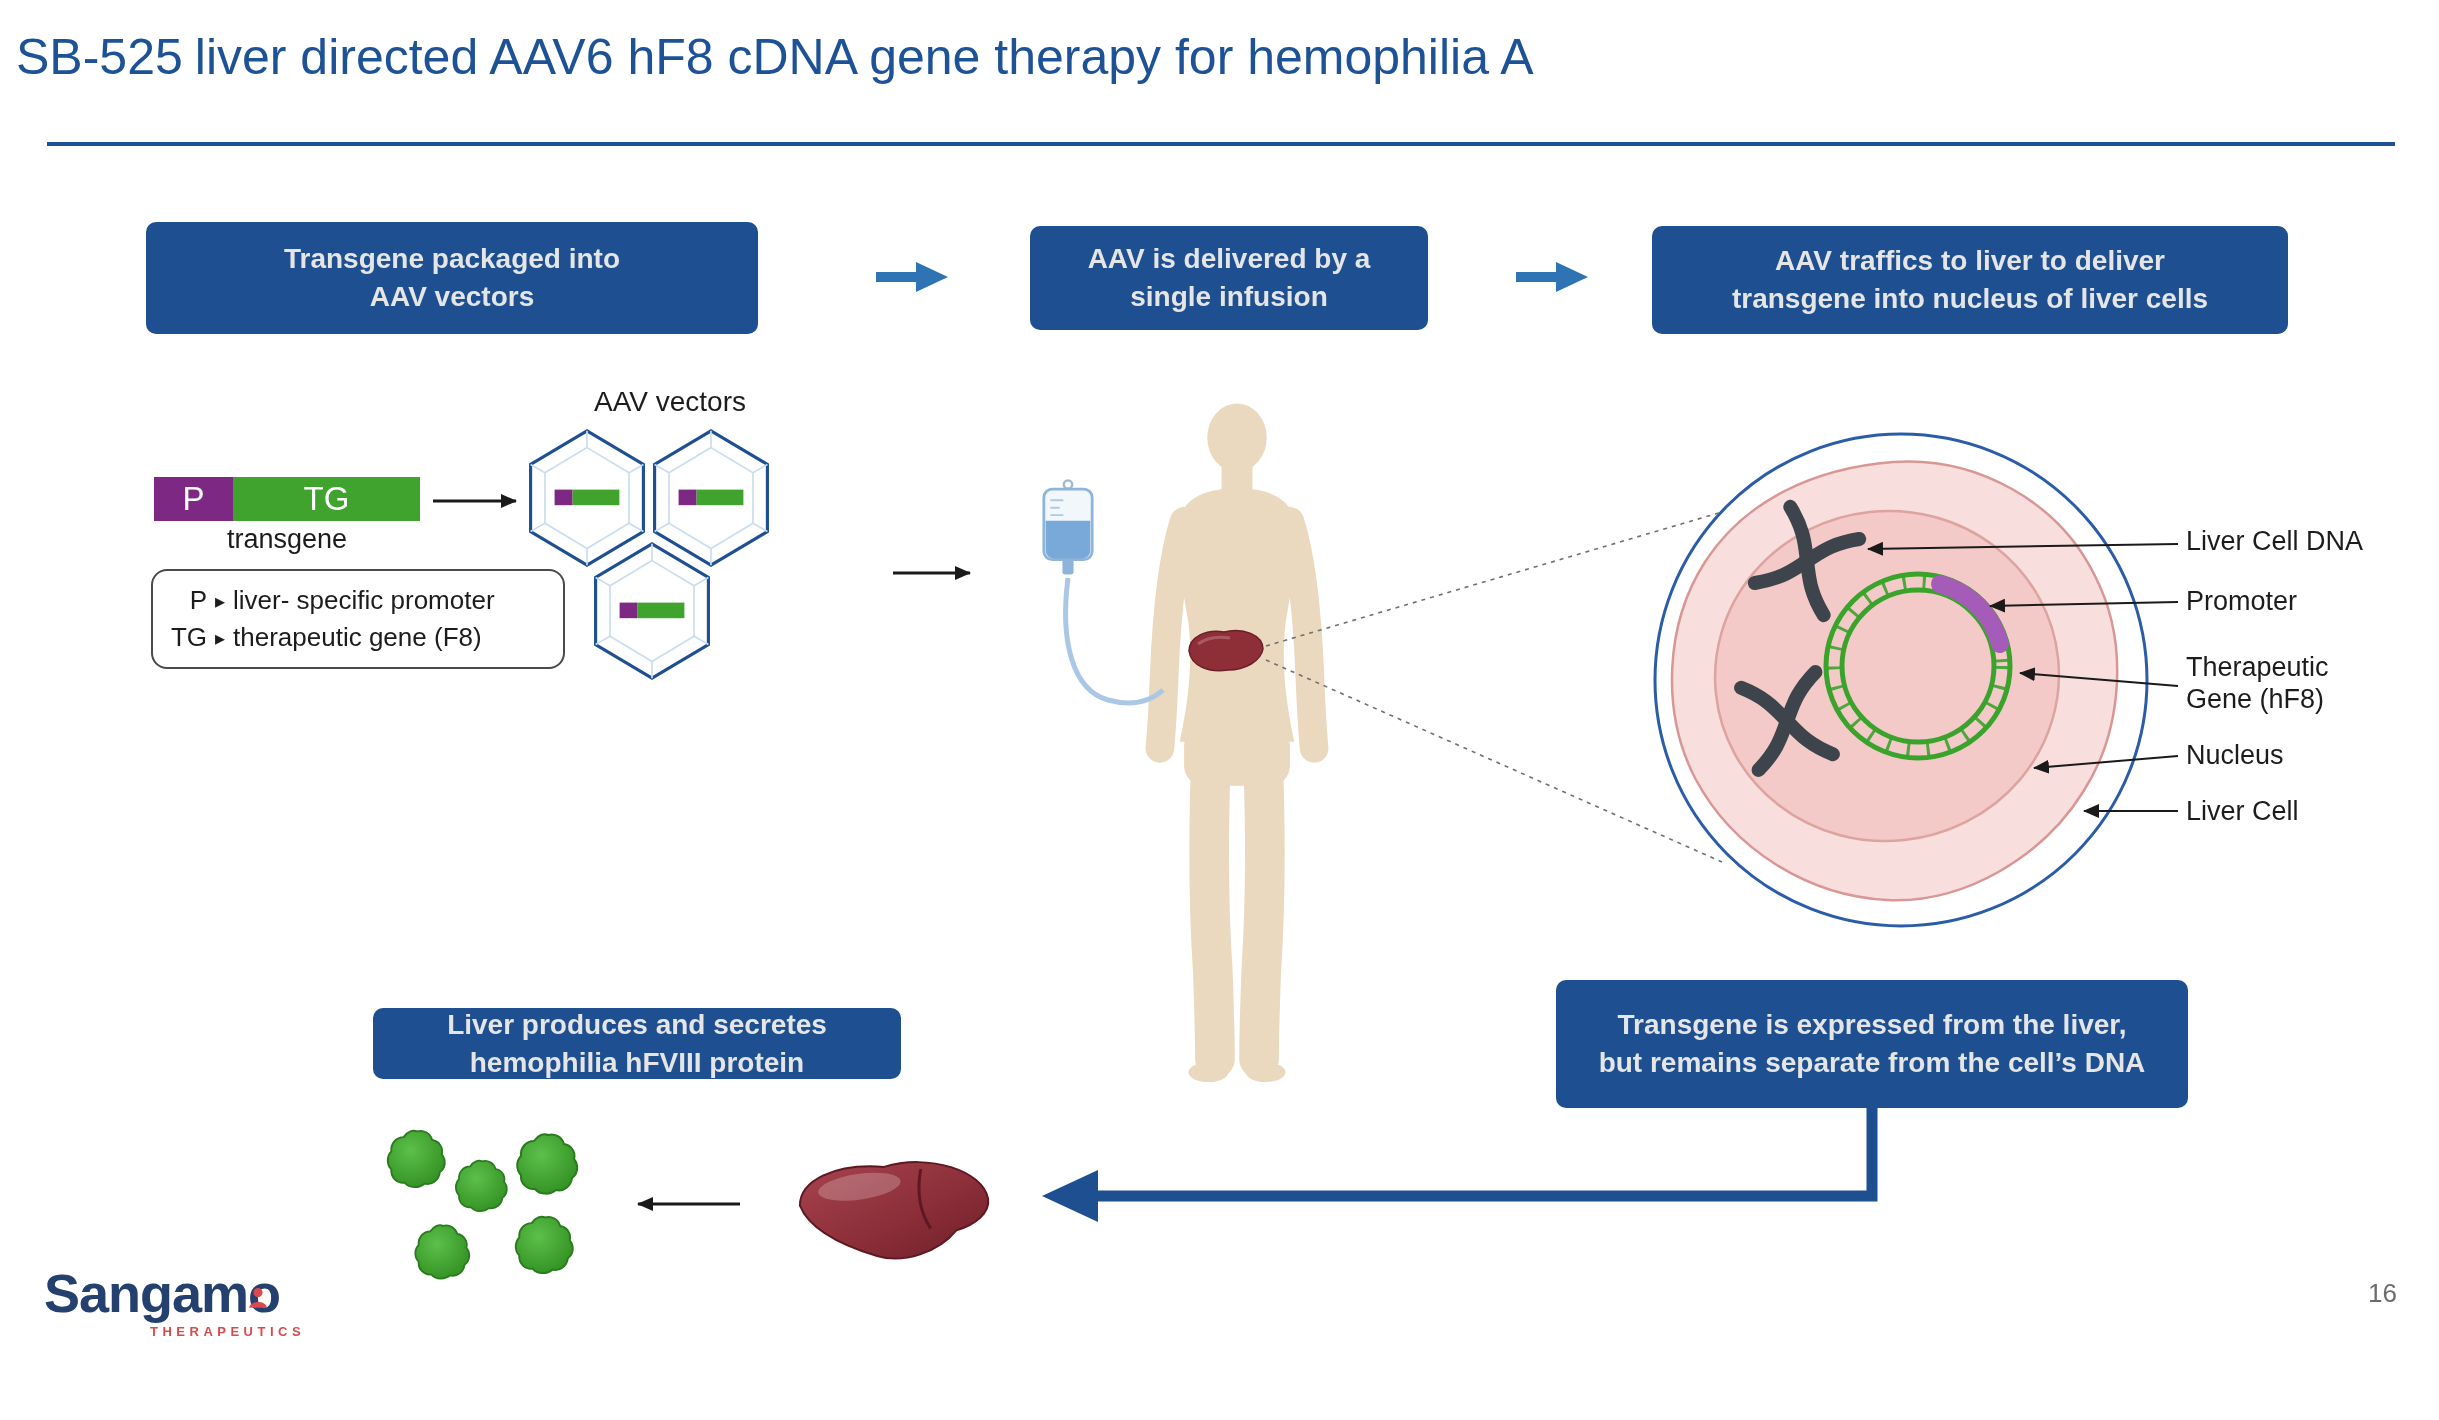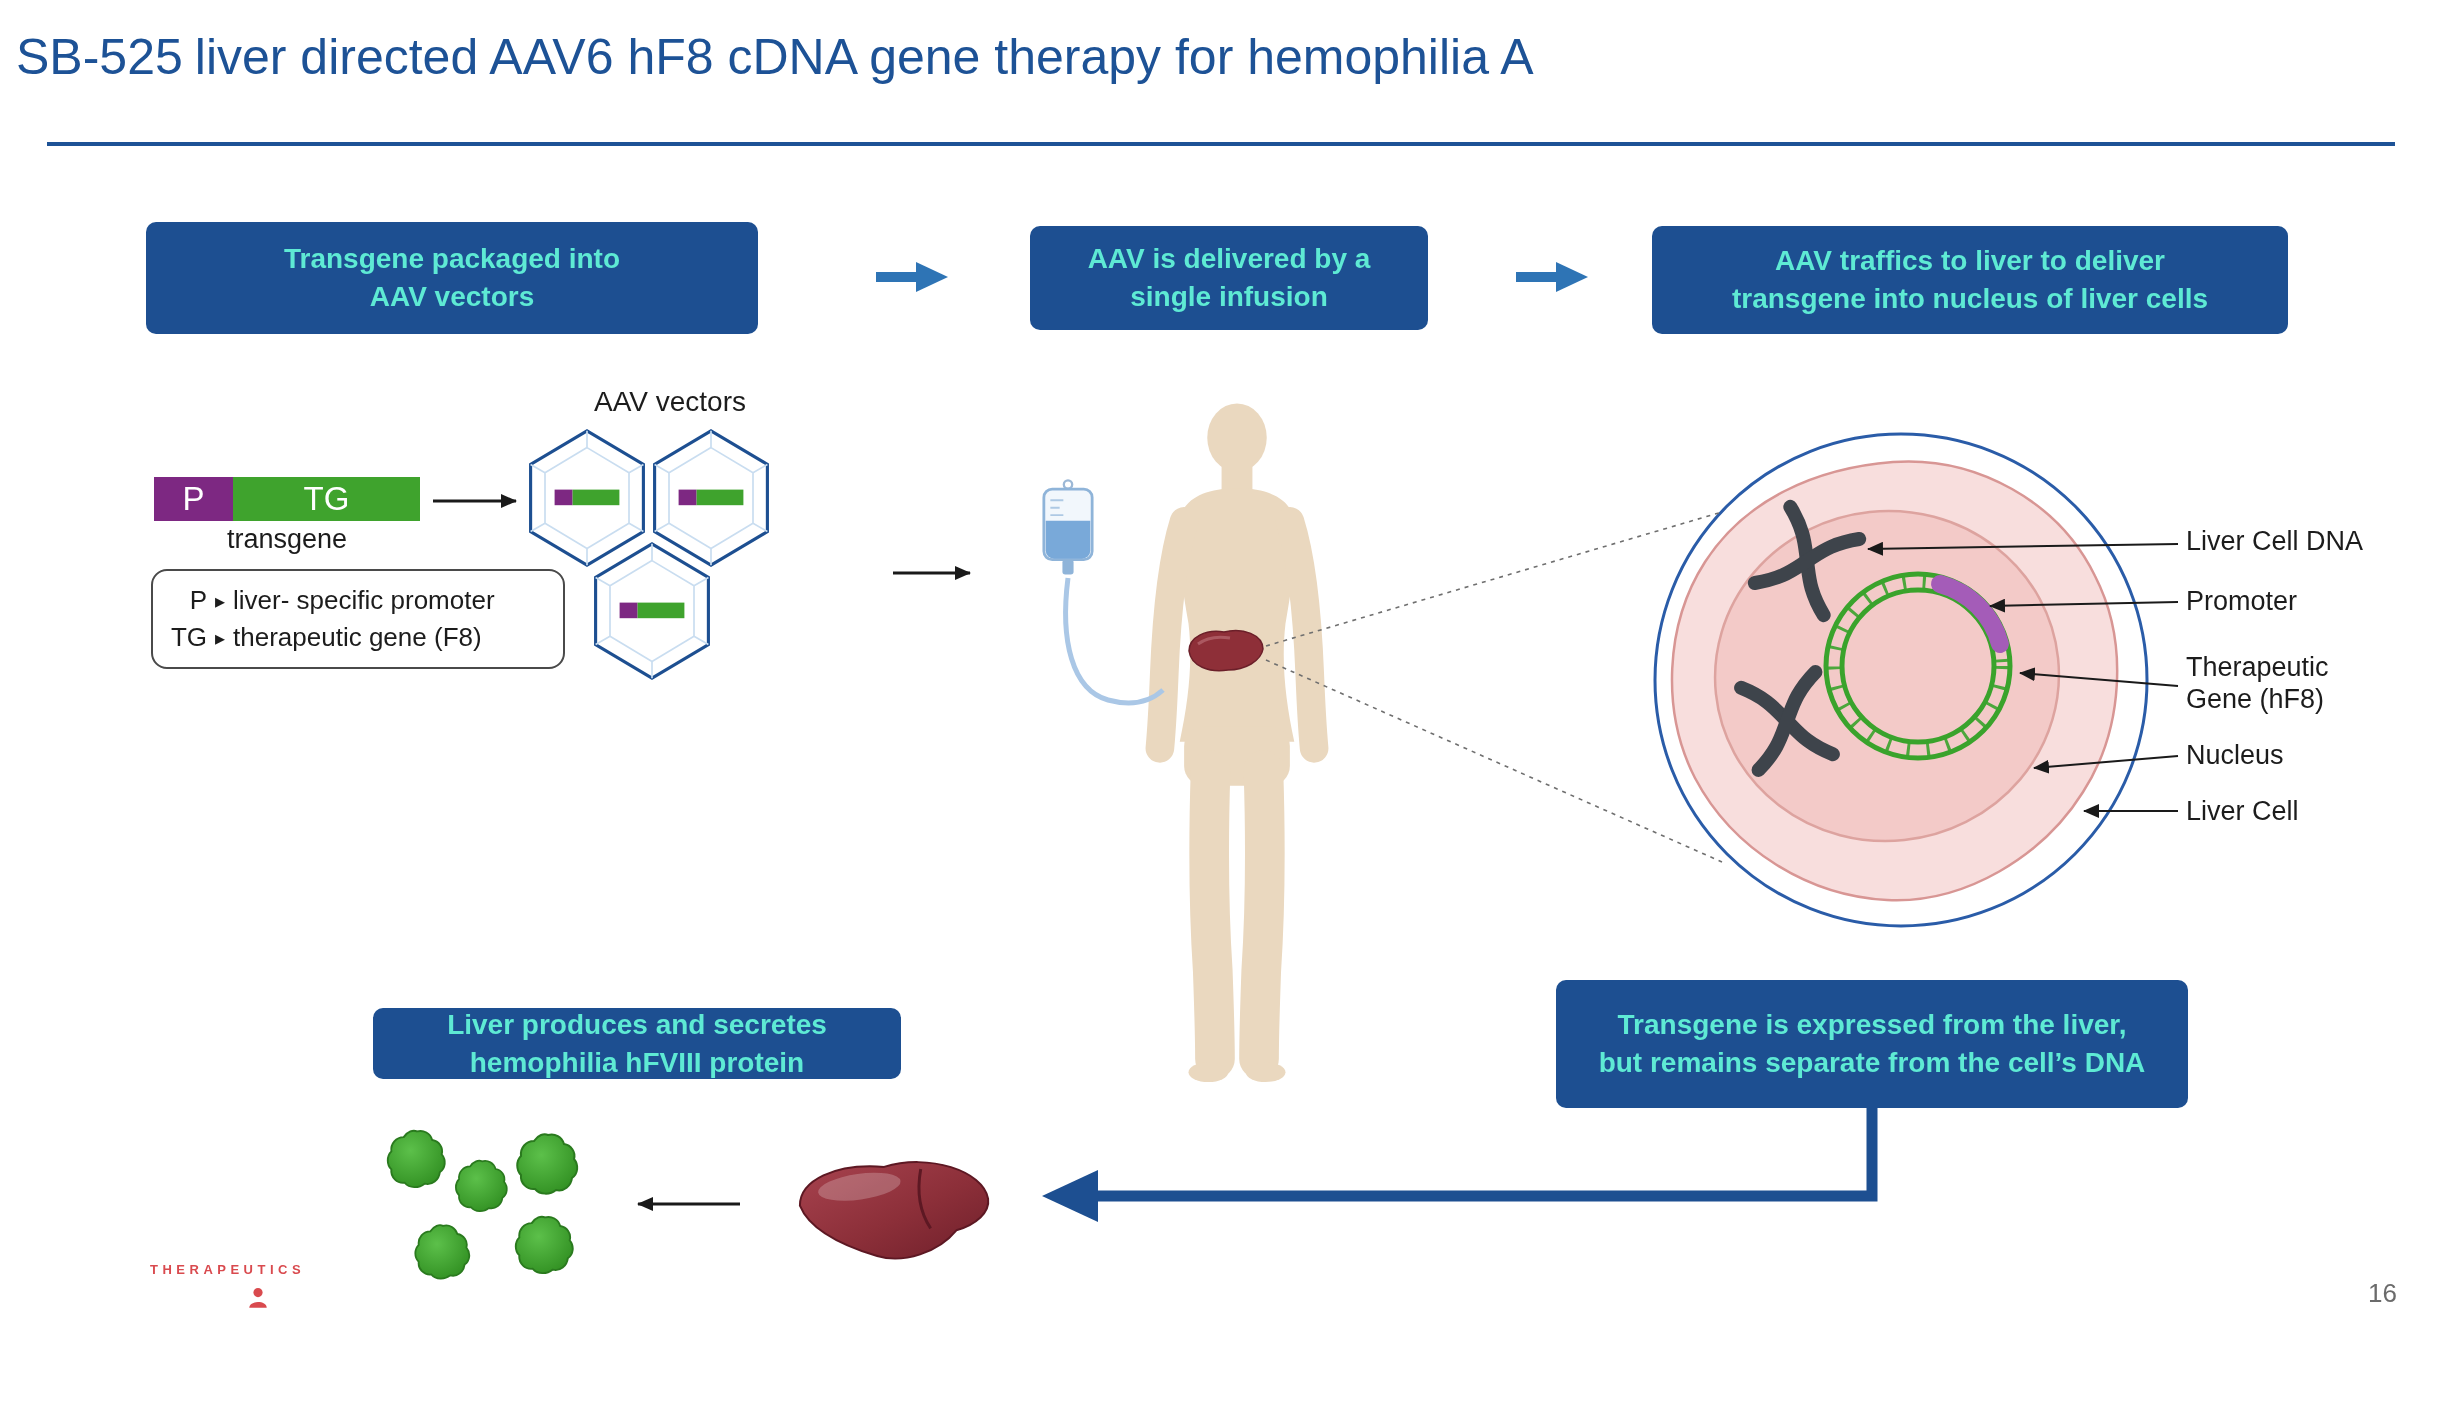--- a/index.html
+++ b/index.html
@@ -5,21 +5,21 @@
   html,body{margin:0;padding:0;background:#fff;}
   #canvas{position:relative;width:2439px;height:1420px;background:#ffffff;overflow:hidden;
           font-family:"Liberation Sans", sans-serif;color:#1c1c1c;}
   .abs{position:absolute;}
   
   .title{left:16px;top:28px;width:2300px;font-size:50px;color:#1d5296;white-space:nowrap;}
   .title .b{font-weight:400;}
   .title .r{font-weight:400;margin-left:12px;}
   .rule{left:47px;top:142px;width:2348px;height:4px;background:#1d5296;}
   
-  .bluebox{background:#1d4f91;color:#5eead4;border-radius:10px;display:flex;flex-direction:column;
+  .bluebox{background:#1d4f91;color:#e5e5e5;border-radius:10px;display:flex;flex-direction:column;
            justify-content:center;align-items:center;text-align:center;font-weight:700;
            font-size:28px;line-height:1.35;}
   
   .sec-label{font-size:28px;text-align:center;}
   .tg-bar{left:154px;top:477px;height:44px;display:flex;}
   .tg-p{width:79px;background:#7d2882;color:#fff;display:flex;align-items:center;justify-content:center;font-size:33px;}
   .tg-g{width:187px;background:#3fa32d;color:#fff;display:flex;align-items:center;justify-content:center;font-size:33px;}
   .tg-caption{left:154px;top:524px;width:266px;text-align:center;font-size:27px;}
   .legend{left:151px;top:569px;width:414px;height:100px;border:2px solid #4a4a4a;border-radius:16px;
           display:flex;flex-direction:column;justify-content:center;gap:6px;font-size:26px;padding:4px 10px;box-sizing:border-box;}
@@ -223,20 +223,21 @@
     <line x1="2178" y1="686" x2="2020" y2="673" stroke="#1a1a1a" stroke-width="2" marker-end="url(#ah)"></line>
     <line x1="2178" y1="756" x2="2034" y2="768" stroke="#1a1a1a" stroke-width="2" marker-end="url(#ah)"></line>
     <line x1="2178" y1="811" x2="2084" y2="811" stroke="#1a1a1a" stroke-width="2" marker-end="url(#ah)"></line>
 
     <path d="M1872,1108 L1872,1196 L1096,1196" stroke="#1d4f91" stroke-width="11" fill="none"></path>
     <polygon points="1098,1170 1098,1222 1042,1196" fill="#1d4f91"></polygon>
   </svg>
 
   <div class="abs" style="left:44px;top:1262px;">
     <div class="logo-word">
+      <span>Sangamo</span>
       <svg class="logo-person" width="22" height="24" viewBox="0 0 20 22">
         <circle cx="10" cy="6" r="4.2" fill="#d94a4e"></circle>
         <path d="M2,20 C2,13 18,13 18,20 Z" fill="#d94a4e"></path>
       </svg>
     </div>
     <div class="logo-sub">THERAPEUTICS</div>
   </div>
 
   <div class="abs pagenum">16</div>
 

